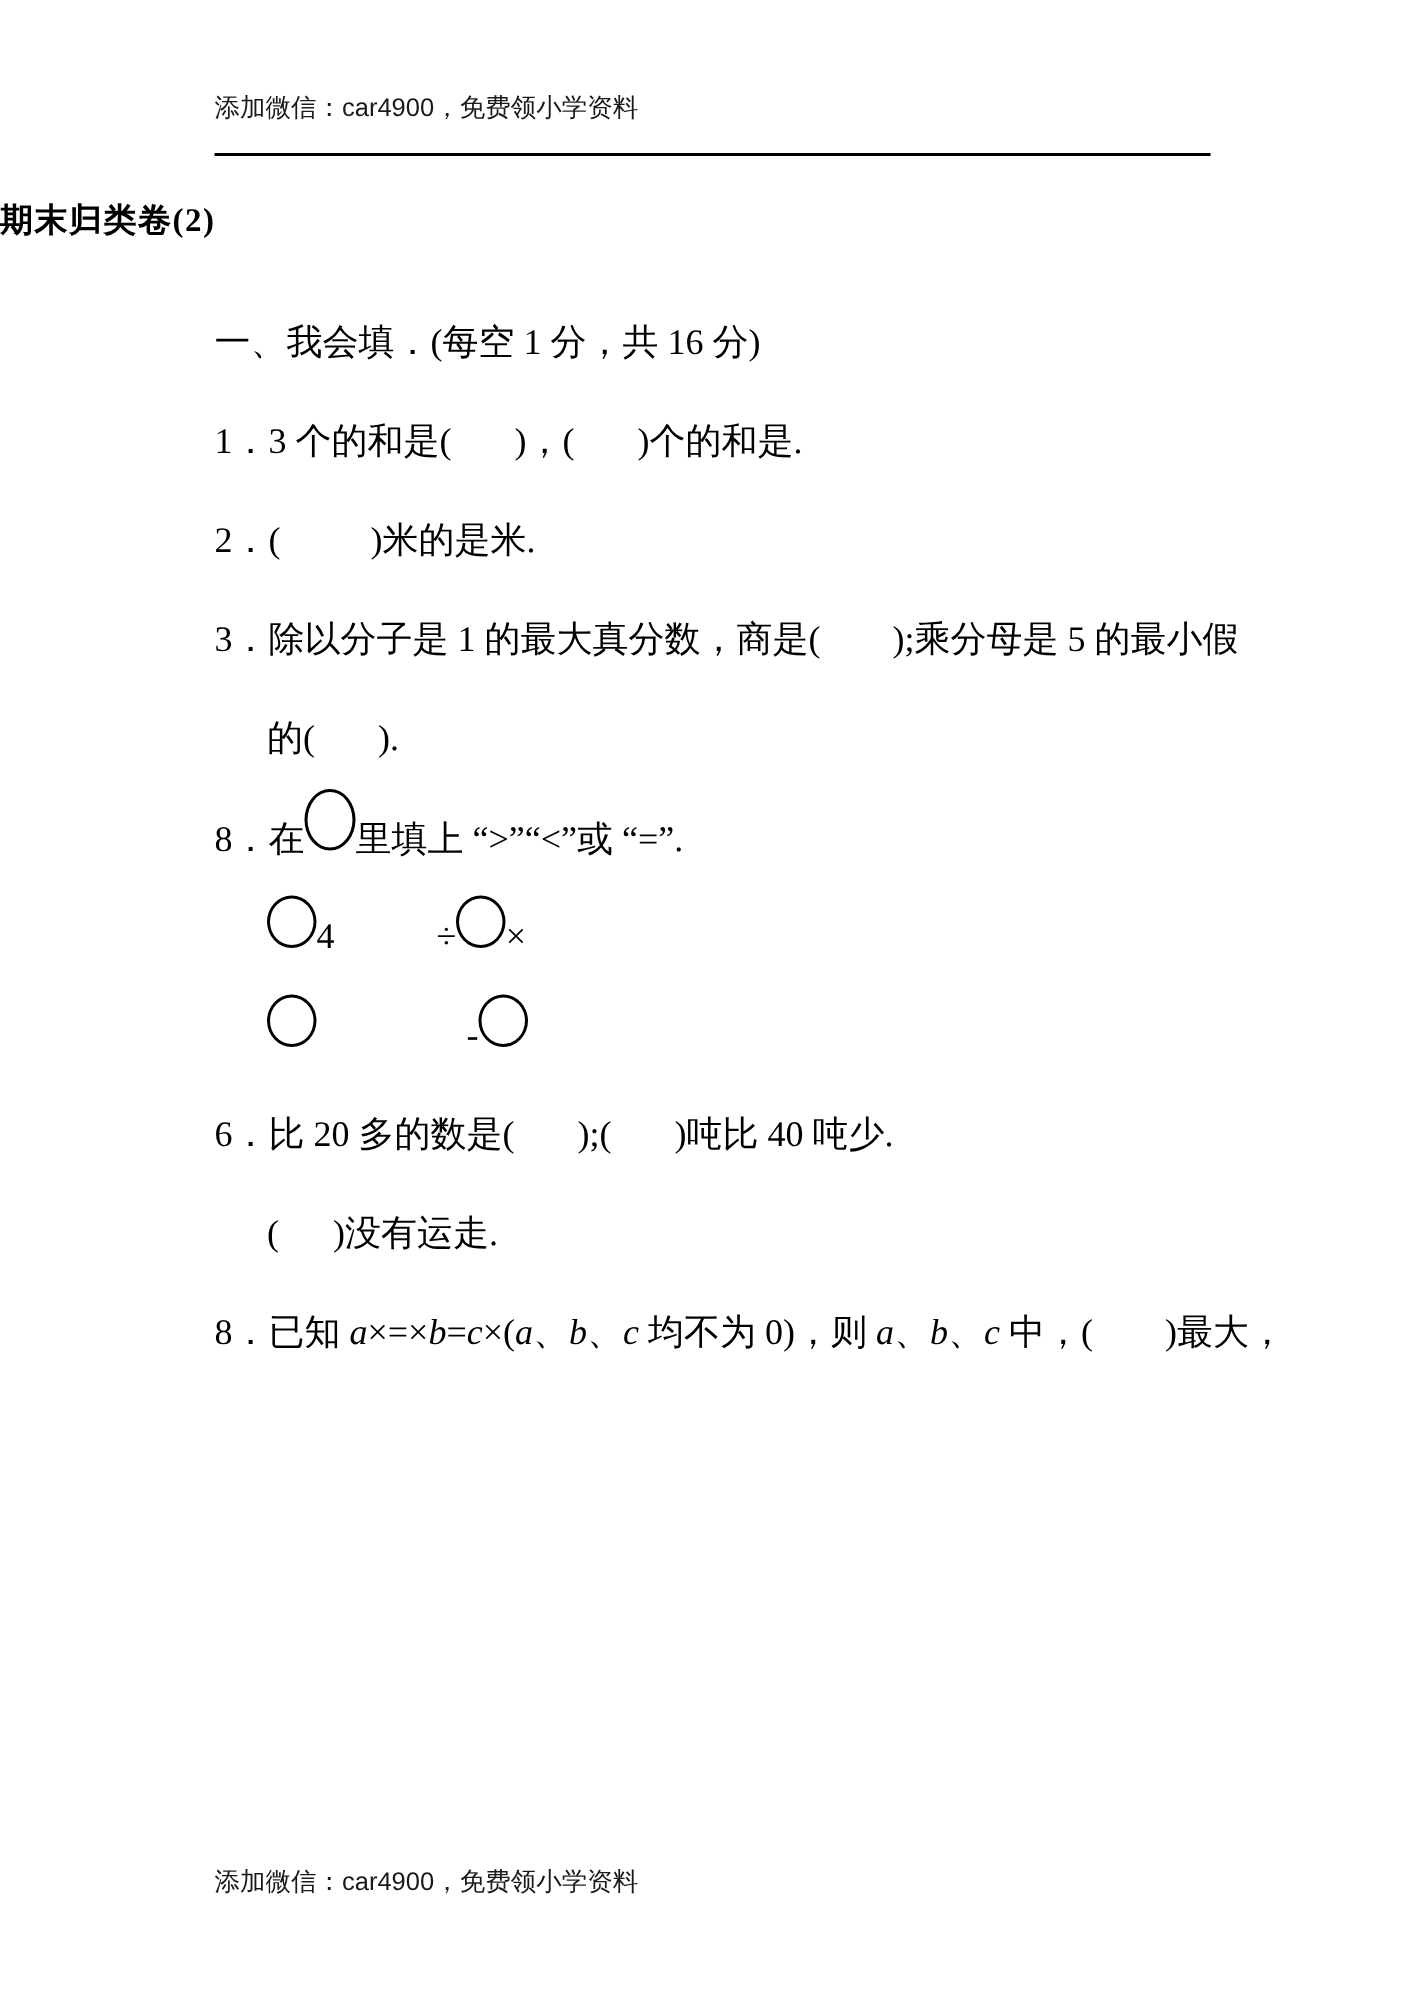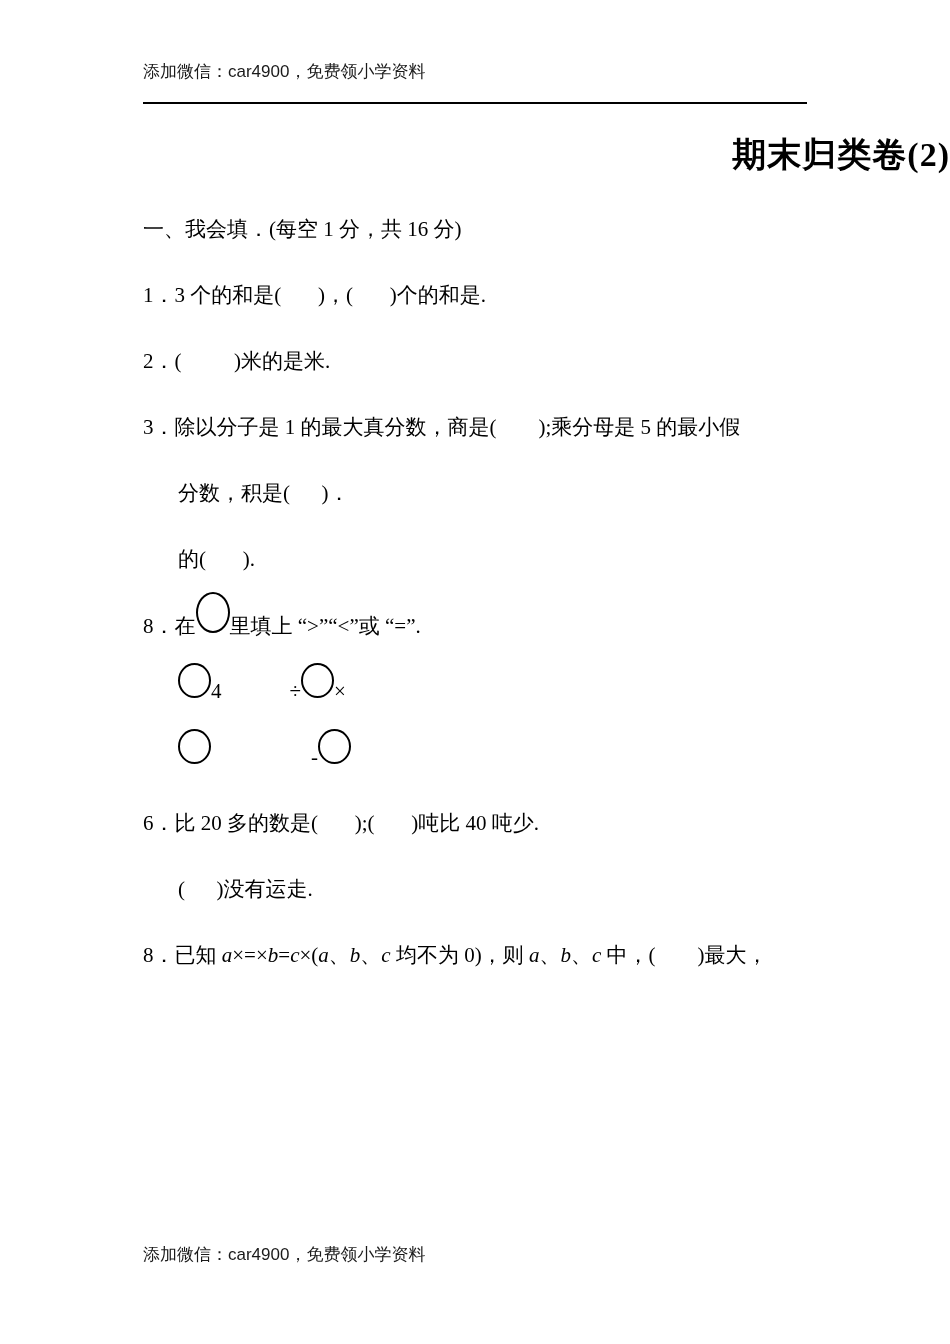--- a/index.html
+++ b/index.html
@@ -31,36 +31,36 @@
     width: 664px;
     border: none;
     border-top: 2px solid #000000;
     margin: 0;
   }
   .doc-title {
     position: absolute;
     top: 132px;
     left: 0;
     width: 950px;
-    text-align: right;
-    font-size: 34px;
+    text-align: left;
+    font-size: 22px;
     font-weight: bold;
     letter-spacing: 1px;
   }
   .content {
     position: absolute;
     top: 196px;
     left: 143px;
     width: 710px;
   }
   .line {
     display: block;
     height: 66px;
     line-height: 66px;
-    font-size: 21px;
+    font-size: 24px;
     white-space: pre;
   }
   .line.indent {
     padding-left: 35px;
   }
   .it {
     font-style: italic;
   }
   .circle {
     display: inline-block;
@@ -97,21 +97,20 @@
 <hr class="header-rule">
 
 <div class="doc-title">期末归类卷(2)</div>
 
 <div class="content">
   <div class="line">一、我会填．(每空 1 分，共 16 分)</div>
   <div>
       <div class="line"><span>1．3 个的和是(       )，(       )个的和是.</span></div>
       <div class="line"><span>2．(          )米的是米.</span></div>
       <div class="line"><span>3．除以分子是 1 的最大真分数，商是(        );乘分母是 5 的最小假</span></div>
-      <div class="line indent"><span>分数，积是(      )．</span></div>
       <div class="line indent"><span>的(       ).</span></div>
       <div class="line"><span>8．在</span><span class="circle large"></span><span>里填上 “&gt;”“&lt;”或 “=”.</span></div>
       <div class="line indent"><span class="circle"></span><span>4</span><span class="gap" style="width: 68px;"></span><span>÷</span><span class="circle"></span><span>×</span></div>
       <div class="line indent"><span class="circle"></span><span class="gap" style="width: 100px;"></span><span>-</span><span class="circle"></span></div>
       <div class="line"><span>6．比 20 多的数是(       );(       )吨比 40 吨少.</span></div>
       <div class="line indent"><span>(      )没有运走.</span></div>
       <div class="line"><span>8．已知 </span><span class="it">a</span><span>×=×</span><span class="it">b</span><span>=</span><span class="it">c</span><span>×(</span><span class="it">a</span><span>、</span><span class="it">b</span><span>、</span><span class="it">c</span><span> 均不为 0)，则 </span><span class="it">a</span><span>、</span><span class="it">b</span><span>、</span><span class="it">c</span><span> 中，(        )最大，</span></div>
     </div>
 </div>
 

